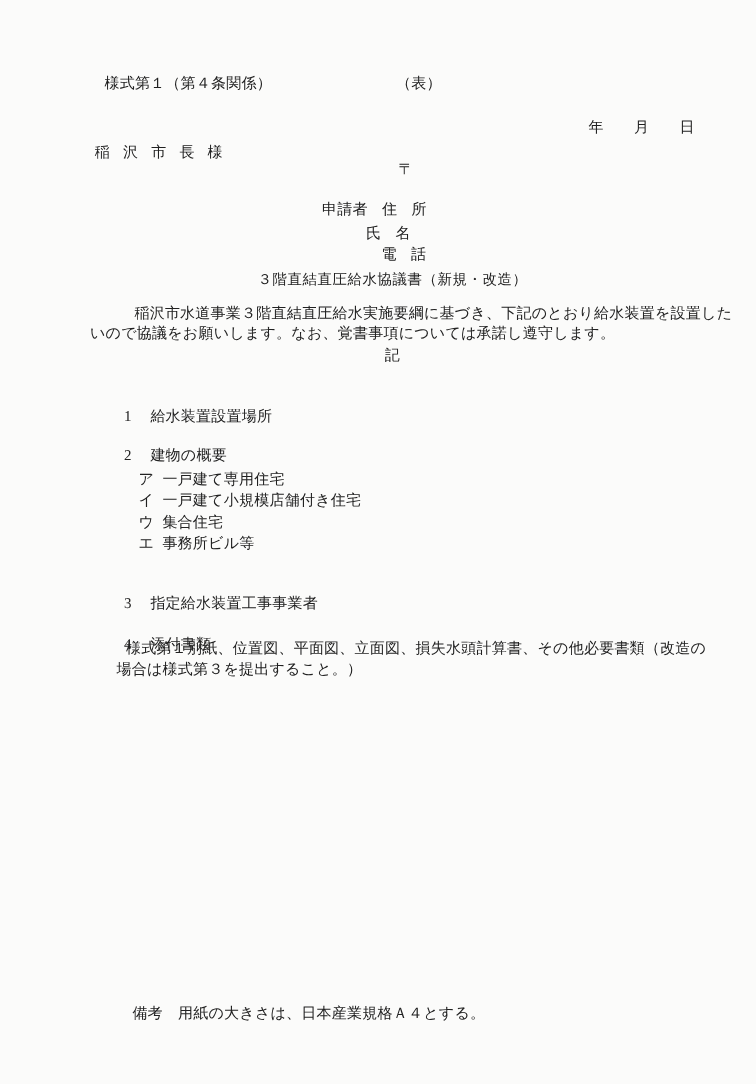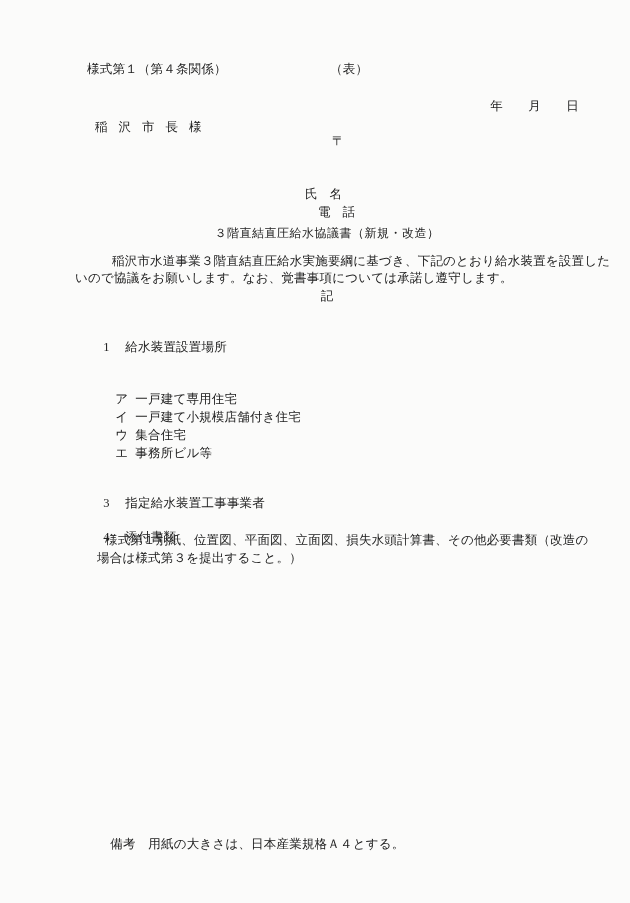--- a/index.html
+++ b/index.html
@@ -18,21 +18,21 @@
     line-height:15px;
     white-space:pre;
     letter-spacing:0.2px;
   }
   
   [data-name="form-number"]{left:75px;top:62px;}
   [data-name="side-label"]{left:318px;top:62px;}
   [data-name="date-line"]{left:465px;top:84px;}
   .dsp{display:inline-block;width:38px;}
   
-  [data-name="addressee"]{left:83px;top:120px;letter-spacing:11px;font-family:Liberation Serif, serif;}
+  [data-name="addressee"]{left:67px;top:120px;letter-spacing:11px;font-family:Liberation Serif, serif;}
   [data-name="postal-mark-icon"]{left:320px;top:134px;}
   [data-name="applicant-line"]{left:243px;top:152px;}
   .app-label{display:inline-block;width:50px;}
   .spread{letter-spacing:12px;}
   [data-name="applicant-name-label"]{left:293px;top:187px;}
   [data-name="applicant-phone-label"]{left:306px;top:205px;}
   
   [data-name="document-title"]{left:63px;width:504px;top:222px;text-align:center;font-size:12px;line-height:22px;letter-spacing:0.5px;}
   [data-name="body-line-1"]{left:100px;top:254px;}
   [data-name="body-line-2"]{left:63px;top:271px;}
@@ -65,34 +65,40 @@
   <div class="ln" data-name="side-label">（表）</div>
 
   <div class="ln" data-name="date-line">
     <span class="dsp" data-name="date-year-label">年</span><span class="dsp" data-name="date-month-label">月</span><span data-name="date-day-label">日</span>
   </div>
 
   <div class="ln" data-name="addressee">稲沢市長様</div>
 
   <div class="ln" data-name="postal-mark-icon">〒</div>
 
+  <div class="ln" data-name="applicant-line">
+    <span class="app-label" data-name="applicant-label">申請者</span><span class="spread" data-name="applicant-address-label">住所</span>
+  </div>
   <div class="ln spread" data-name="applicant-name-label">氏名</div>
   <div class="ln spread" data-name="applicant-phone-label">電話</div>
 
   <div class="ln" data-name="document-title">３階直結直圧給水協議書（新規・改造）</div>
 
   <div class="ln" data-name="body-line-1">稲沢市水道事業３階直結直圧給水実施要綱に基づき、下記のとおり給水装置を設置した</div>
   <div class="ln" data-name="body-line-2">いので協議をお願いします。なお、覚書事項については承諾し遵守します。</div>
 
   <div class="ln" data-name="record-mark">記</div>
 
   <div class="ln" data-name="list-item-1">
     <span class="no" data-name="item-number">1</span><span data-name="item-label">給水装置設置場所</span>
   </div>
 
+  <div class="ln" data-name="list-item-2">
+    <span class="no" data-name="item-number">2</span><span data-name="item-label">建物の概要</span>
+  </div>
 
   <div class="ln" data-name="building-option-a">
     <span class="kana" data-name="option-marker">ア</span><span data-name="option-label">一戸建て専用住宅</span>
   </div>
   <div class="ln" data-name="building-option-u">
     <span class="kana" data-name="option-marker">ウ</span><span data-name="option-label">集合住宅</span>
   </div>
   <div class="ln" data-name="building-option-i">
     <span class="kana" data-name="option-marker">イ</span><span data-name="option-label">一戸建て小規模店舗付き住宅</span>
   </div>

